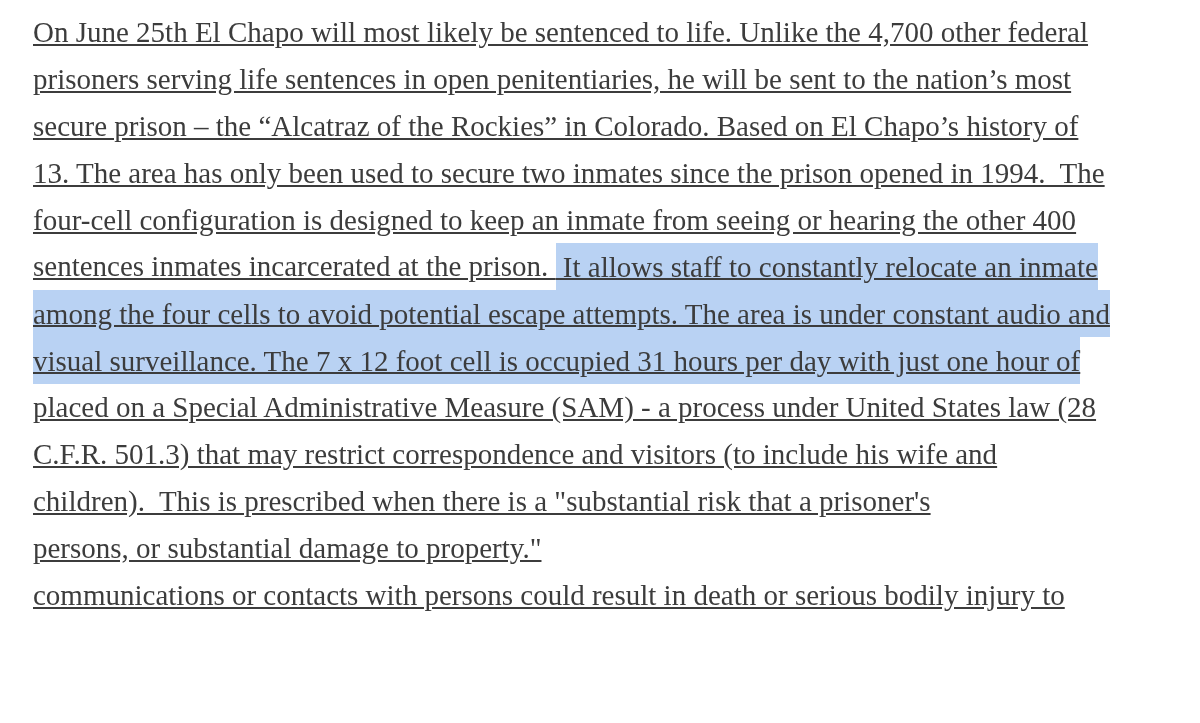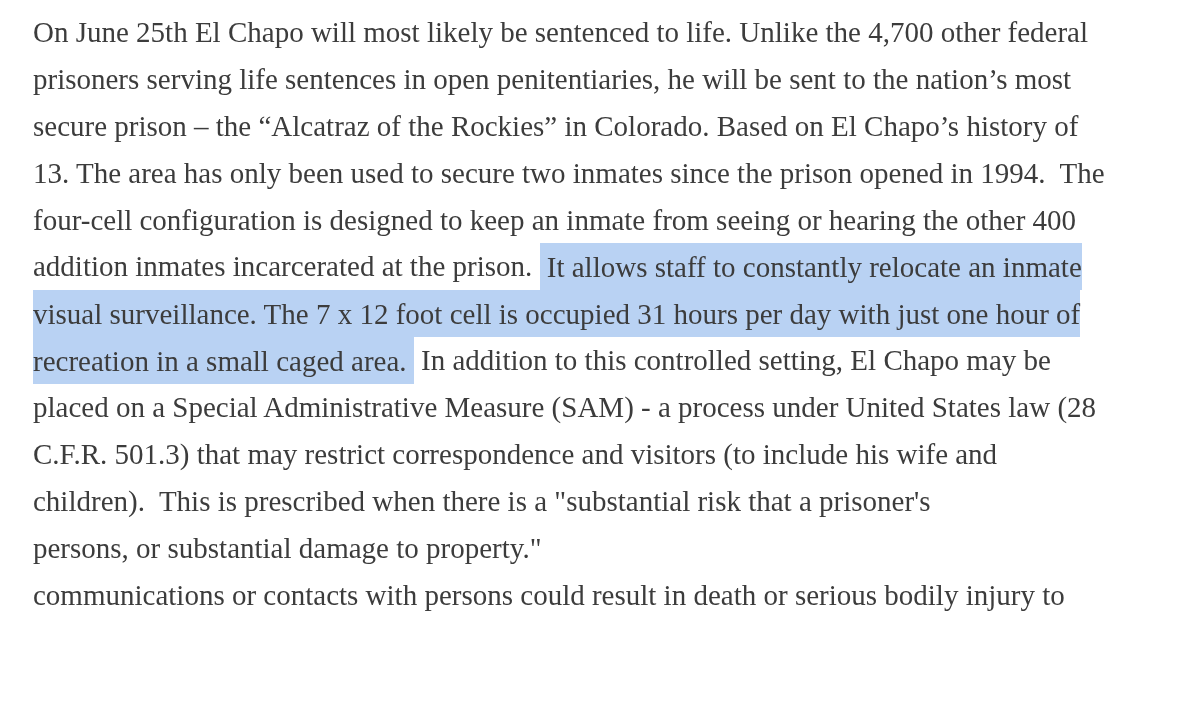--- a/index.html
+++ b/index.html
@@ -21,40 +21,41 @@
     font-size: 29px;
     color: var(--text-color, #3c3c3c);
   }
   .text-line {
     white-space: pre;
     line-height: 46.9px;
     height: 46.9px;
   }
   .seg {
     white-space: pre;
+    text-decoration: underline;
   }
   .seg.hl {
     background-color: var(--hl-color, #b9d2f3);
     padding-top: 7.5px;
     padding-bottom: 7.5px;
     margin-top: 14px;
   }
 </style>
 </head>
 <body>
 
 <div class="doc-page">
   <div id="paragraph">
       <div class="text-line"><span class="seg">On June 25th El Chapo will most likely be sentenced to life. Unlike the 4,700 other federal</span></div>
       <div class="text-line"><span class="seg">prisoners serving life sentences in open penitentiaries, he will be sent to the nation’s most</span></div>
       <div class="text-line"><span class="seg">secure prison – the “Alcatraz of the Rockies” in Colorado. Based on El Chapo’s history of</span></div>
       <div class="text-line"><span class="seg">13. The area has only been used to secure two inmates since the prison opened in 1994.  The</span></div>
       <div class="text-line"><span class="seg">four-cell configuration is designed to keep an inmate from seeing or hearing the other 400</span></div>
-      <div class="text-line"><span class="seg">addition inmates incarcerated at the prison. </span><span class="seg hl"> It allows staff to constantly relocate an inmate</span></div>
+      <div class="text-line"><span class="seg">sentences inmates incarcerated at the prison. </span><span class="seg hl"> It allows staff to constantly relocate an inmate</span></div>
+      <div class="text-line"><span class="seg hl">among the four cells to avoid potential escape attempts. The area is under constant audio and</span></div>
       <div class="text-line"><span class="seg hl">visual surveillance. The 7 x 12 foot cell is occupied 31 hours per day with just one hour of</span></div>
-      <div class="text-line"><span class="seg hl">recreation in a small caged area. </span><span class="seg"> In addition to this controlled setting, El Chapo may be</span></div>
       <div class="text-line"><span class="seg">placed on a Special Administrative Measure (SAM) - a process under United States law (28</span></div>
       <div class="text-line"><span class="seg">C.F.R. 501.3) that may restrict correspondence and visitors (to include his wife and</span></div>
       <div class="text-line"><span class="seg">children).  This is prescribed when there is a "substantial risk that a prisoner's</span></div>
       <div class="text-line"><span class="seg">persons, or substantial damage to property."</span></div>
       <div class="text-line"><span class="seg">communications or contacts with persons could result in death or serious bodily injury to</span></div>
     </div>
 </div>
 
 </body></html>

